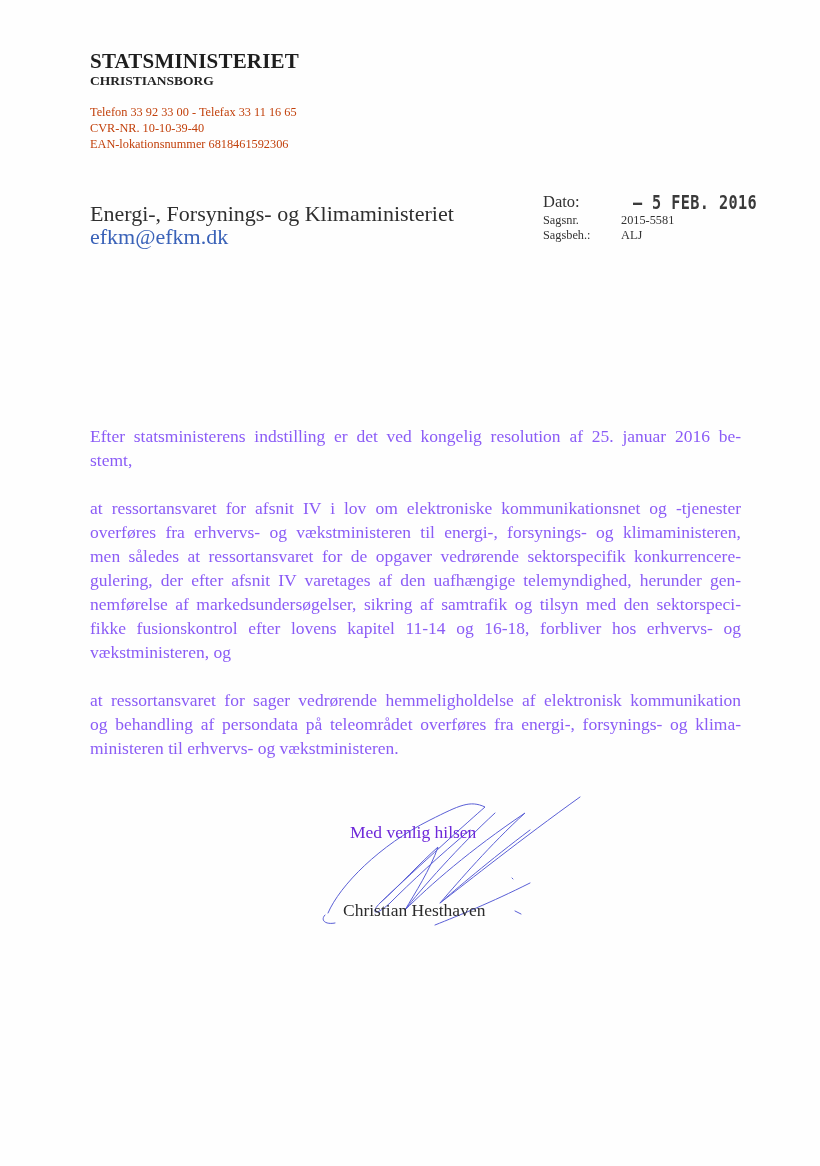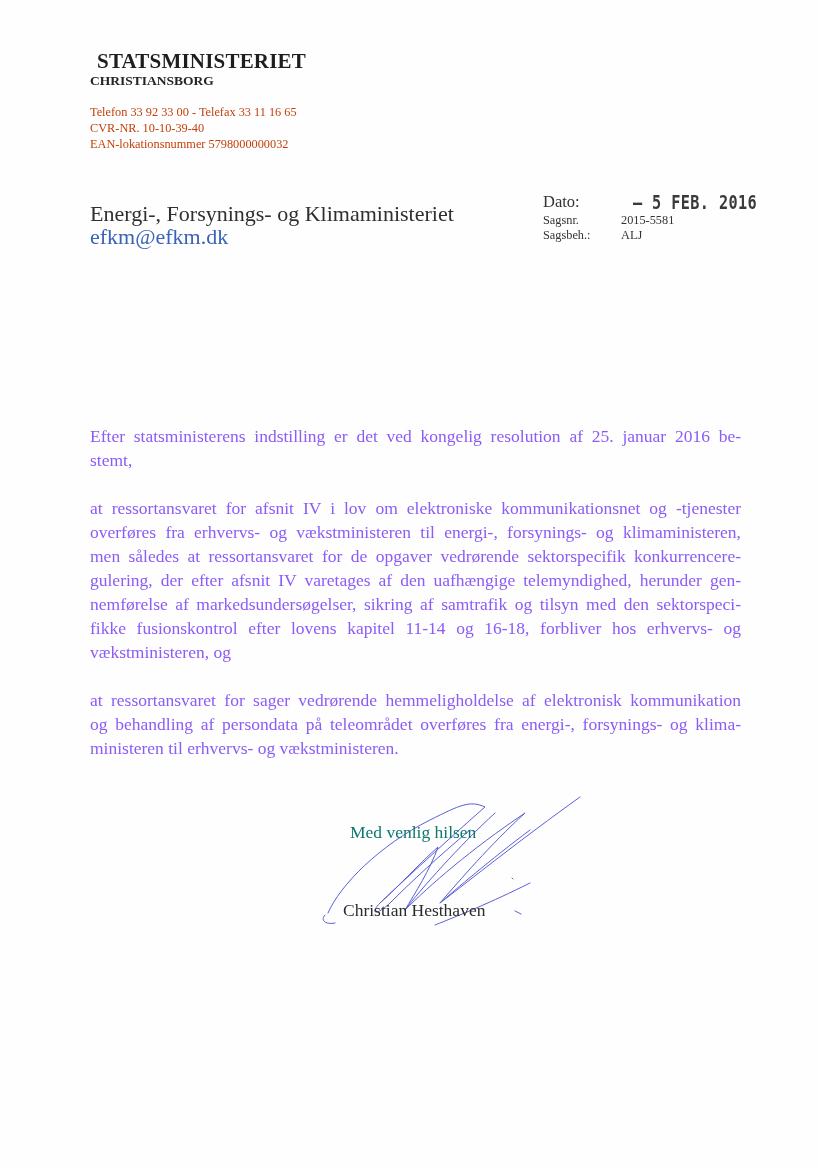--- a/index.html
+++ b/index.html
@@ -1,21 +1,21 @@
 <!DOCTYPE html>
 <html><head>
   <meta charset="utf-8">
   <style>
     html, body { margin: 0; padding: 0; background: #ffffff; }
     body { width: 820px; height: 1166px; position: relative; overflow: hidden;
            font-family: "Liberation Serif", serif; color: #2a2a2a; }
     .page { position: absolute; left: 0; top: 0; width: 820px; height: 1166px; background: #fefefe; }
 
     .letterhead { position: absolute; left: 90px; top: 50px; }
-    .org-name { font-weight: bold; font-size: 21px; line-height: 22px; color: #1e1e1e; letter-spacing: 0.2px; margin-left: 7px; }
+    .org-name { font-weight: bold; font-size: 21px; line-height: 22px; color: #1e1e1e; letter-spacing: 0.2px; }
     .org-sub { font-weight: bold; font-size: 13.5px; line-height: 17px; color: #242424; }
     .contact { margin-top: 15px; font-size: 12.3px; line-height: 16px; color: #c2410c; }
 
     .meta { position: absolute; left: 543px; top: 191px; }
     .meta-row { display: flex; align-items: center; }
     .meta-label { width: 78px; font-size: 12.3px; line-height: 15px; color: #333; }
     .meta-value { font-size: 12.3px; line-height: 15px; color: #333; }
     .meta-row.date .meta-label { font-size: 16.5px; line-height: 20px; }
     .stamp { font-family: "DejaVu Sans Mono", monospace; font-size: 19px; font-weight: bold;
              color: #3a3a3a; letter-spacing: 0.5px; transform: scaleX(0.8); transform-origin: left center;
@@ -23,36 +23,36 @@
 
     .recipient { position: absolute; left: 90px; top: 202px; font-size: 22px; line-height: 23px; color: #2f2f2f; }
     .recipient-email { color: #3a62b8; }
 
     .body-text { position: absolute; left: 90px; top: 424px; width: 651px; font-size: 17.5px;
                  line-height: 24px; text-align: justify; color: #8b5cf6; }
     .body-text p { margin: 0 0 24px 0; }
     .line { display: block; text-align: justify; text-align-last: justify; }
     .line.last { text-align-last: left; }
 
-    .closing { position: absolute; left: 350px; top: 822px; font-size: 17.5px; color: #0f766e; }
+    .closing { position: absolute; left: 350px; top: 822px; font-size: 17.5px; color: #6d28d9; }
     .signer { position: absolute; left: 343px; top: 900px; font-size: 17.5px; color: #2b2b2b; }
     .signature { position: absolute; left: 320px; top: 785px; width: 300px; height: 160px; }
   </style>
 </head>
 <body>
 
 <div class="page">
 
   <div class="letterhead">
     <div class="org-name">STATSMINISTERIET</div>
     <div class="org-sub">CHRISTIANSBORG</div>
     <div class="contact">
       <div>Telefon 33 92 33 00 - Telefax 33 11 16 65</div>
       <div>CVR-NR. 10-10-39-40</div>
-      <div>EAN-lokationsnummer 5798000000032</div>
+      <div>EAN-lokationsnummer 6818461592306</div>
     </div>
   </div>
 
   <div class="meta">
     <div class="meta-row date">
       <span class="meta-label">Dato:</span>
       <span class="stamp">– 5 FEB. 2016</span>
     </div>
     <div class="meta-row">
       <span class="meta-label">Sagsnr.</span>

